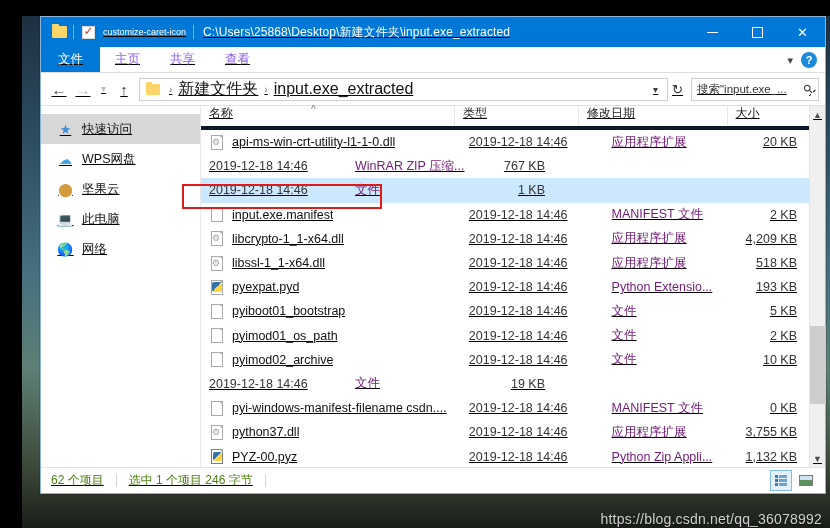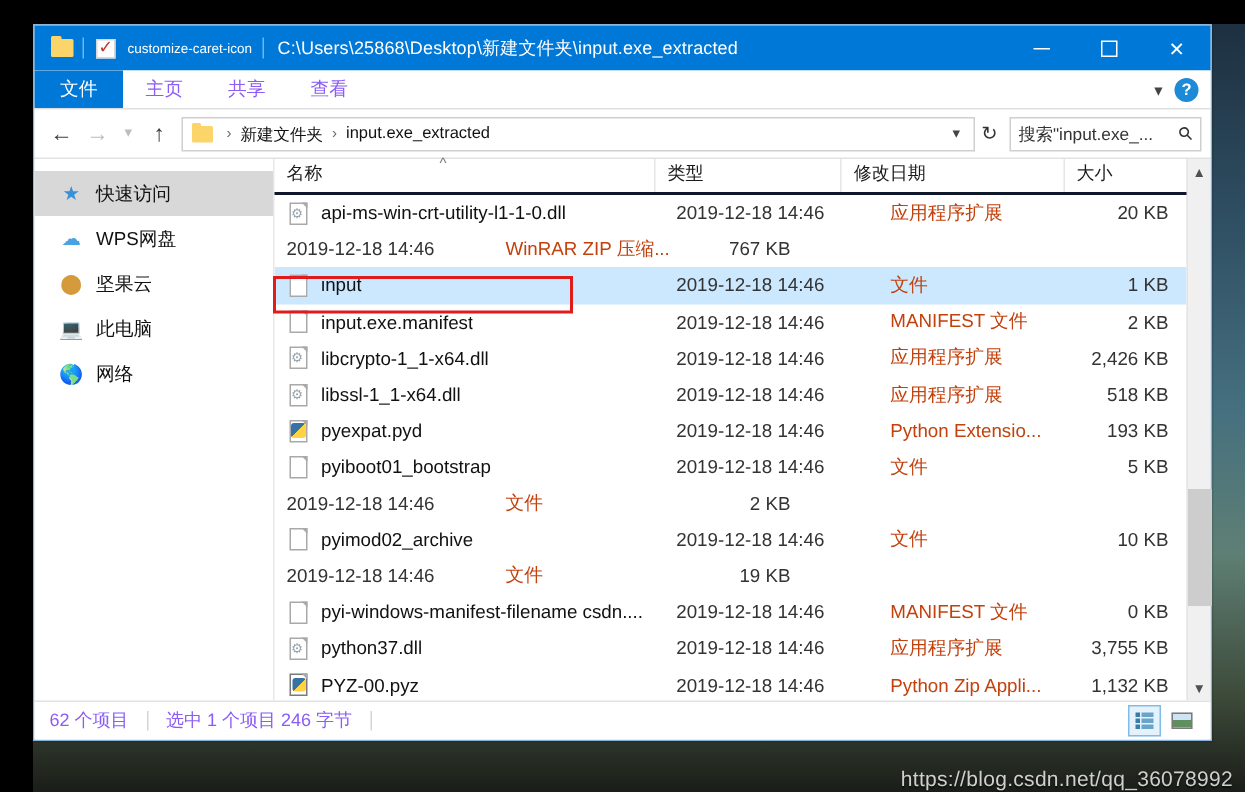--- a/index.html
+++ b/index.html
@@ -19,26 +19,27 @@
     position: absolute; left: 0; top: 0; width: 830px; height: 528px;
     background:
       linear-gradient(180deg,#1b2c3c 0%,#2f4f63 28%,#46707f 52%,#5e7f74 70%,#3d4a3a 88%,#1a1d18 100%);
   }
   .desktop-mask-left  { position:absolute; left:0;  top:0;   width:22px;  height:528px; background:#000; }
   .desktop-mask-top   { position:absolute; left:0;  top:0;   width:830px; height:16px;  background:#000; }
 
   
   .window {
     position: absolute;
-    left: 22px; top: 16px;
+    left: 40px; top: 16px;
     width: 786px; height: 478px;
     background: #ffffff;
     border: 1px solid #8ab4d8;
     display: flex; flex-direction: column;
     box-shadow: 0 0 0 1px rgba(0,0,0,.12);
+    text-decoration: underline;
   }
 
   
   .titlebar {
     height: 30px; background: #0078d7; color: #fff;
     display: flex; align-items: center; flex: none;
     position: relative;
   }
   .qat { display: flex; align-items: center; gap: 0; padding-left: 7px; }
   .qat-icon { width: 22px; height: 22px; display: flex; align-items: center; justify-content: center; }
@@ -110,21 +111,21 @@
     display: flex; align-items: center; padding: 0 4px; margin-left: 3px; min-width: 0;
   }
   .crumb-folder {
     width: 14px; height: 11px; background: #fbd46a; border-radius: 1px; position: relative;
     margin: 0 3px 0 2px; flex: none;
   }
   .crumb-folder::before {
     content: ""; position: absolute; left: 0; top: -2px; width: 6px; height: 3px;
     background: #fbd46a; border-radius: 1px 1px 0 0;
   }
-  .crumb { font-size: 11px; color: #111; white-space: nowrap; }
+  .crumb { font-size: 16px; color: #111; white-space: nowrap; }
   .crumb-sep { font-size: 10px; color: #6b6b6b; padding: 0 6px; }
   .addr-caret { margin-left: auto; font-size: 10px; color: #444; padding: 0 5px; }
   .addr-refresh { font-size: 13px; color: #333; padding: 0 4px; }
   .search-field {
     width: 128px; height: 23px; border: 1px solid #cfcfcf; background: #fff;
     display: flex; align-items: center; padding: 0 5px; margin-left: 4px; flex: none;
   }
   .search-text {
     font-size: 11.5px; color: #333; white-space: nowrap; overflow: hidden;
     text-overflow: ellipsis; flex: 1;
@@ -142,21 +143,21 @@
     height: 30px; display: flex; align-items: center; gap: 8px; padding-left: 16px;
     font-size: 12.5px; color: #111;
   }
   .side-item.selected { background: #d8d8d8; }
   .side-ico { width: 17px; height: 17px; display:flex; align-items:center; justify-content:center; font-size: 13px; flex: none; }
 
   
   .filelist { flex: 1; display: flex; flex-direction: column; min-width: 0; position: relative; }
   .headerrow {
     height: 24px; display: flex; align-items: center; flex: none;
-    border-bottom: 2px solid #0f172a; position: relative; gap: 19px;
+    border-bottom: 4px solid #0f172a; position: relative; gap: 19px;
   }
   .hcell {
     font-size: 12px; color: #1a1a1a; padding: 0 8px 4px 8px;
     border-left: 1px solid #e6e6e6; height: 100%; display: flex; align-items: flex-end;
     position: relative;
   }
   .hcell:first-child { border-left: none; }
   .hcell.name { width: 266px; }
   .hcell.date { width: 146px; }
   .hcell.type { width: 118px; }
@@ -166,21 +167,21 @@
   }
 
   .rows { flex: 1; overflow: hidden; position: relative; }
   .row {
     height: 24.2px; display: flex; align-items: center; font-size: 12.5px; color: #111;
   }
   .row.selected { background: #cce8ff; }
   .c-name { width: 266px; display: flex; align-items: center; gap: 7px; padding-left: 9px; min-width: 0; }
   .c-name .label { white-space: nowrap; overflow: hidden; text-overflow: ellipsis; text-align: right; }
   .c-date { width: 146px; padding-left: 8px; color: #333; }
-  .c-type { width: 118px; padding-left: 8px; color: #c2410c; white-space: nowrap; overflow: hidden; text-overflow: ellipsis; }
+  .c-type { width: 118px; padding-left: 8px; color: #701a75; white-space: nowrap; overflow: hidden; text-overflow: ellipsis; }
   .c-size { width: 92px; padding-right: 12px; text-align: right; color: #333; }
 
   
   .fico { width: 15px; height: 17px; flex: none; position: relative; }
   .fico .page {
     position: absolute; left: 1px; top: 1px; width: 12px; height: 15px;
     background: #fff; border: 1px solid #a9a9a9;
   }
   .fico .page::after {
     content: ""; position: absolute; right: -1px; top: -1px;
@@ -220,21 +221,21 @@
   }
   .sb-arrow { height: 17px; width: 16px; display:flex; align-items:center; justify-content:center; font-size: 9px; color: #505050; flex: none; }
   .sb-track { flex: 1; width: 16px; position: relative; }
   .sb-thumb { position: absolute; left: 0; width: 16px; background: #cdcdcd; }
 
   
   .statusbar {
     height: 26px; flex: none; display: flex; align-items: center;
     border-top: 1px solid #e2e2e2; background: #fff; padding-left: 10px; position: relative;
   }
-  .status-text { font-size: 12px; color: #8b5cf6; white-space: nowrap; }
+  .status-text { font-size: 12px; color: #4d7c0f; white-space: nowrap; }
   .status-sep { width: 1px; height: 13px; background: #d4d4d4; margin: 0 12px; }
   .view-toggles {
     position: absolute; right: 8px; top: 2px; display: flex; gap: 3px; align-items: center;
   }
   .vbtn {
     width: 22px; height: 21px; display: flex; align-items: center; justify-content: center;
     border: 1px solid transparent;
   }
   .vbtn.active { border-color: #7fbde8; background: #e6f2fb; }
   .vlist {
@@ -378,26 +379,20 @@
               <span class="c-date">2019-12-18 14:46</span>
               <span class="c-type">应用程序扩展</span>
               <span class="c-size">20 KB</span>
             </div>
             <div class="row">
               <span class="c-date">2019-12-18 14:46</span>
               <span class="c-type">WinRAR ZIP 压缩...</span>
               <span class="c-size">767 KB</span>
             </div>
             <div class="row selected">
-              <span class="c-name">
-                <span class="fico">
-                  <span class="page"></span>
-                </span>
-                <span class="label">input</span>
-              </span>
               <span class="c-date">2019-12-18 14:46</span>
               <span class="c-type">文件</span>
               <span class="c-size">1 KB</span>
             </div>
             <div class="row">
               <span class="c-name">
                 <span class="fico">
                   <span class="page"></span>
                 </span>
                 <span class="label">input.exe.manifest</span>
@@ -409,21 +404,21 @@
             <div class="row">
               <span class="c-name">
                 <span class="fico dll">
                   <span class="page"></span>
                   <span class="gear">⚙</span>
                 </span>
                 <span class="label">libcrypto-1_1-x64.dll</span>
               </span>
               <span class="c-date">2019-12-18 14:46</span>
               <span class="c-type">应用程序扩展</span>
-              <span class="c-size">2,426 KB</span>
+              <span class="c-size">4,209 KB</span>
             </div>
             <div class="row">
               <span class="c-name">
                 <span class="fico dll">
                   <span class="page"></span>
                   <span class="gear">⚙</span>
                 </span>
                 <span class="label">libssl-1_1-x64.dll</span>
               </span>
               <span class="c-date">2019-12-18 14:46</span>
@@ -447,20 +442,26 @@
                 <span class="fico">
                   <span class="page"></span>
                 </span>
                 <span class="label">pyiboot01_bootstrap</span>
               </span>
               <span class="c-date">2019-12-18 14:46</span>
               <span class="c-type">文件</span>
               <span class="c-size">5 KB</span>
             </div>
             <div class="row">
+              <span class="c-name">
+                <span class="fico">
+                  <span class="page"></span>
+                </span>
+                <span class="label">pyimod01_os_path</span>
+              </span>
               <span class="c-date">2019-12-18 14:46</span>
               <span class="c-type">文件</span>
               <span class="c-size">2 KB</span>
             </div>
             <div class="row">
               <span class="c-name">
                 <span class="fico">
                   <span class="page"></span>
                 </span>
                 <span class="label">pyimod02_archive</span>

